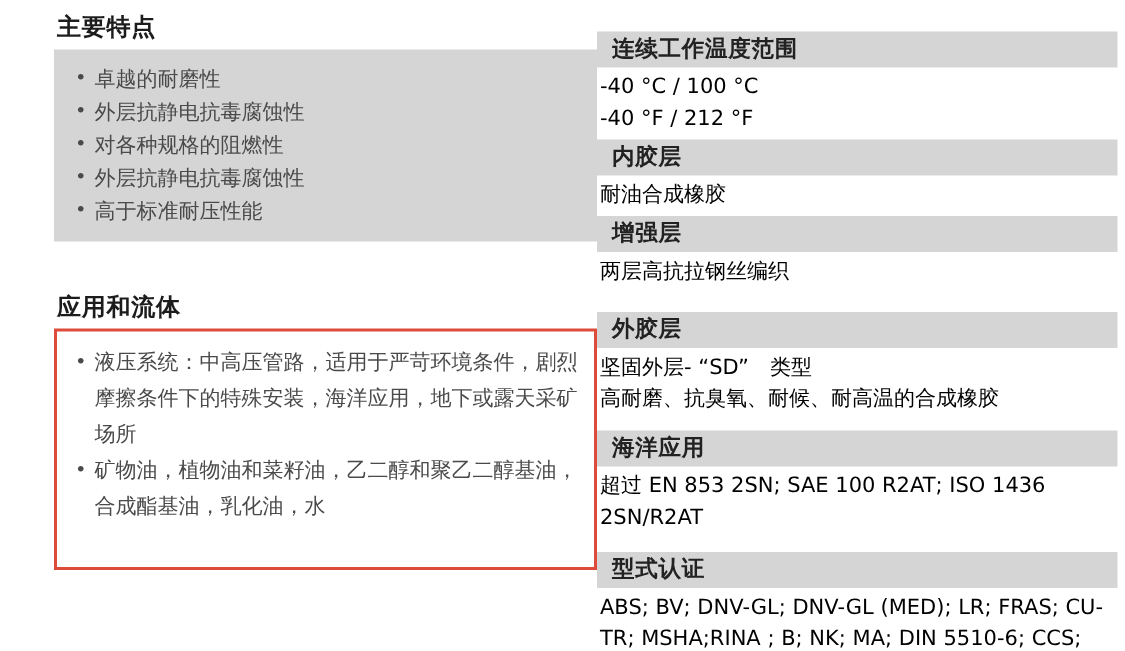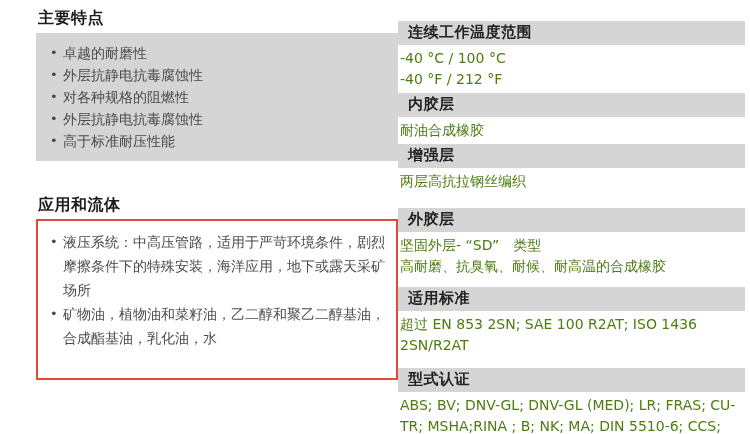--- a/index.html
+++ b/index.html
@@ -76,21 +76,21 @@
     margin: 0 0 3px 0;
     letter-spacing: 0.5px;
   }
   .spec-lines {
     margin: 0 0 3px 0;
     padding-left: 2px;
   }
   .spec-line {
     font-size: 14px;
     line-height: 21px;
-    color: #4d7c0f;
+    color: #000000;
   }
   .spec-section:nth-of-type(4) { margin-top: 16px; }
   .spec-section:nth-of-type(5) { margin-top: 10px; }
   .spec-section:nth-of-type(6) { margin-top: 12px; }
 </style>
 </head>
 <body>
 
 <div class="page">
 
@@ -162,21 +162,21 @@
 
     <div class="spec-section">
       <div class="spec-header">外胶层</div>
       <div class="spec-lines">
         <div class="spec-line">坚固外层- “SD”　类型</div>
         <div class="spec-line">高耐磨、抗臭氧、耐候、耐高温的合成橡胶</div>
       </div>
     </div>
 
     <div class="spec-section">
-      <div class="spec-header">适用标准</div>
+      <div class="spec-header">海洋应用</div>
       <div class="spec-lines">
         <div class="spec-line">超过 EN 853 2SN; SAE 100 R2AT; ISO 1436 2SN/R2AT</div>
       </div>
     </div>
 
     <div class="spec-section">
       <div class="spec-header">型式认证</div>
       <div class="spec-lines">
         <div class="spec-line">ABS; BV; DNV-GL; DNV-GL (MED); LR; FRAS; CU-TR; MSHA;RINA ; B; NK; MA; DIN 5510-6; CCS; KRS</div>
       </div>

